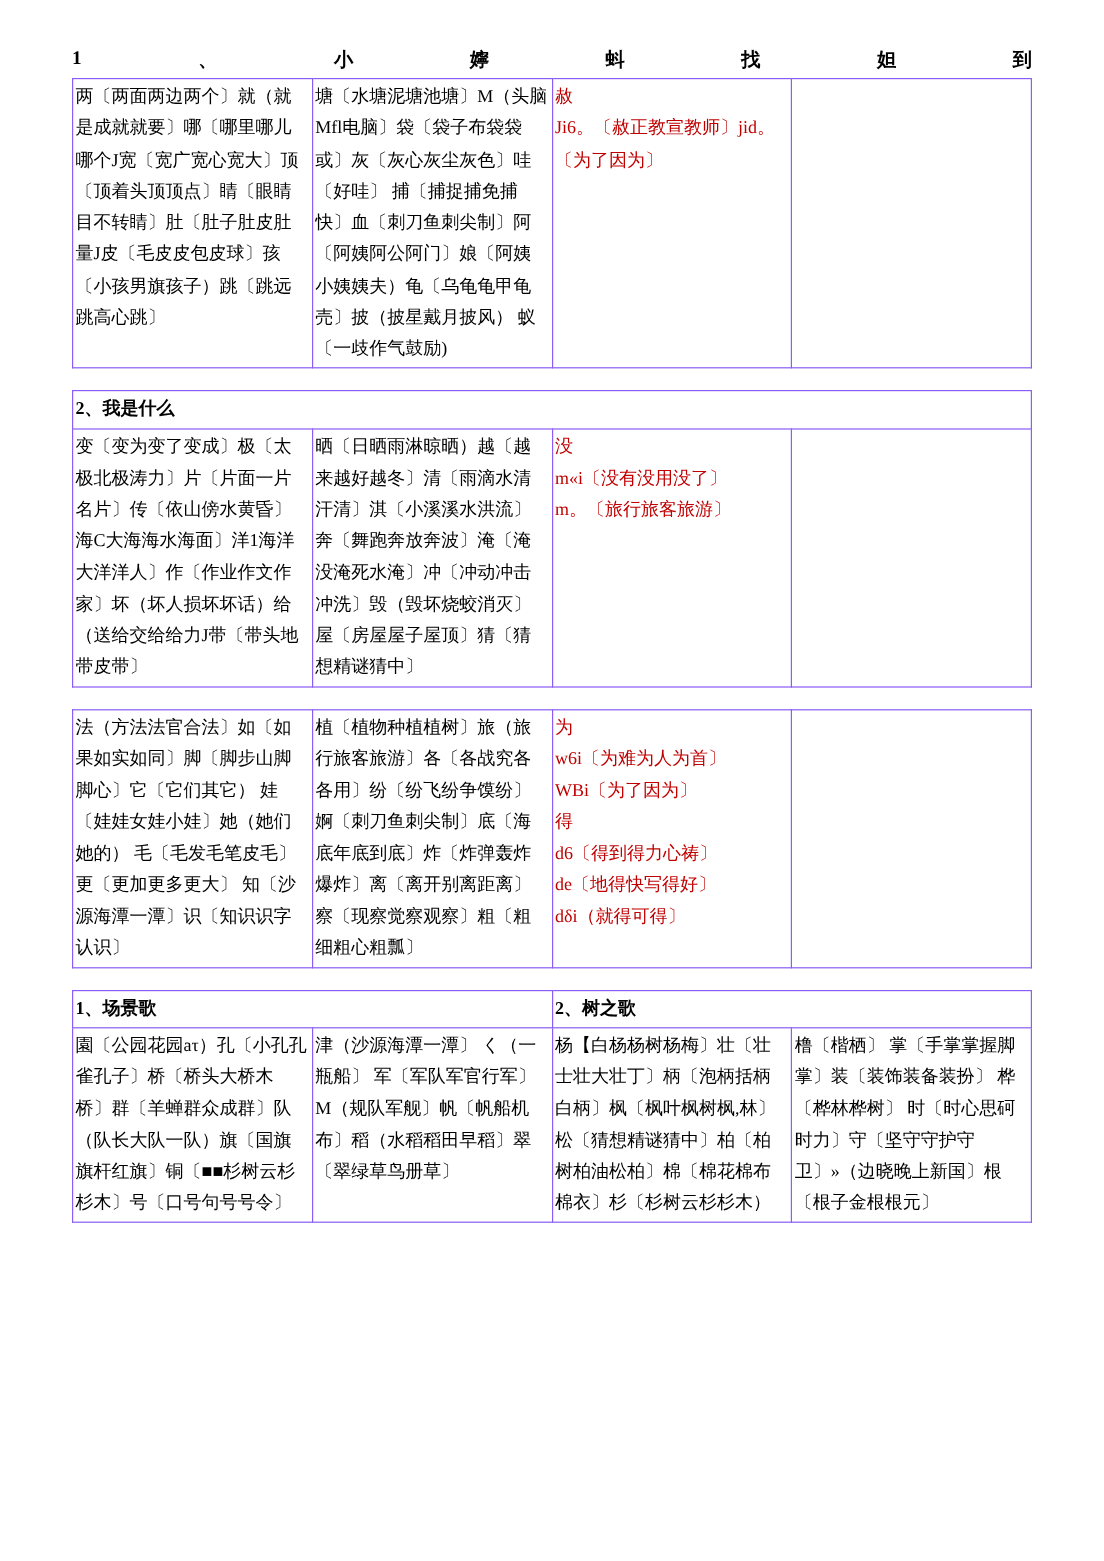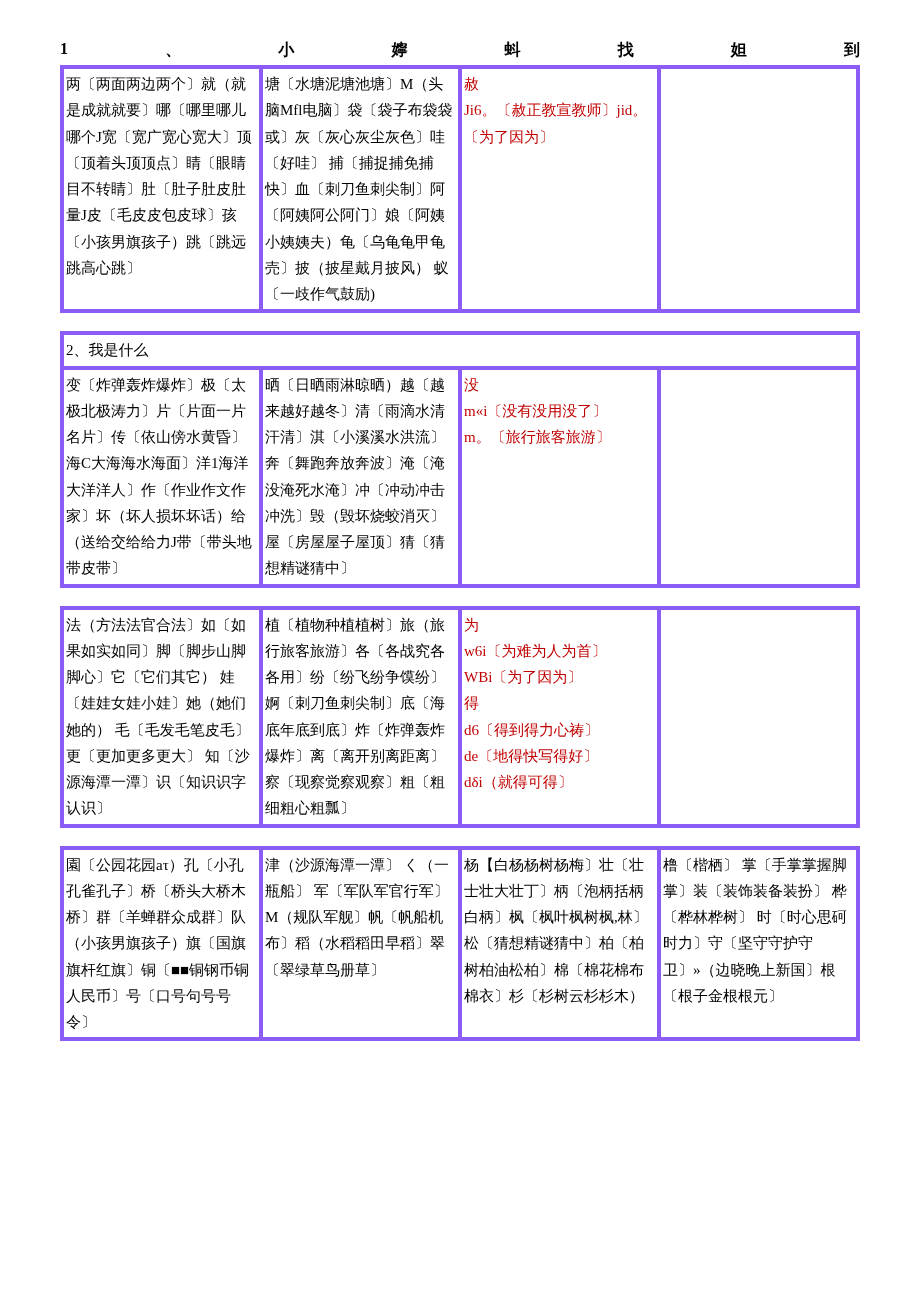--- a/index.html
+++ b/index.html
@@ -22,29 +22,29 @@
     margin-bottom: 4px;
   }
   .heading span { display:inline-block; }
   table {
     width: 100%;
     border-collapse: collapse;
     table-layout: fixed;
     margin-bottom: 18px;
   }
   td {
-    border: 4px solid #8b5cf6;
+    border: 1px solid #8b5cf6;
     vertical-align: top;
     padding: 2px 2px;
     font-size: 15px;
     line-height: 1.75;
     word-break: break-all;
   }
   td.section-title {
-    font-weight: normal;
+    font-weight: bold;
   }
   .red { color: #c00000; }
 </style>
 </head>
 <body>
 
 <div class="page">
 
   <div class="heading">
     <span>1</span>
@@ -85,21 +85,21 @@
         <col style="width:25%">
         <col style="width:25%">
         <col style="width:25%">
         <col style="width:25%">
       </colgroup>
     <tbody>
         <tr>
       <td colspan="4" class="section-title">2、我是什么</td>
     </tr>
     <tr>
-      <td>变〔炸弹轰炸爆炸〕极〔太极北极涛力〕片〔片面一片名片〕传〔依山傍水黄昏〕海C大海海水海面〕洋1海洋大洋洋人〕作〔作业作文作家〕坏（坏人损坏坏话）给（送给交给给力J带〔带头地带皮带〕</td>
+      <td>变〔变为变了变成〕极〔太极北极涛力〕片〔片面一片名片〕传〔依山傍水黄昏〕海C大海海水海面〕洋1海洋大洋洋人〕作〔作业作文作家〕坏（坏人损坏坏话）给（送给交给给力J带〔带头地带皮带〕</td>
       <td>晒〔日晒雨淋晾晒）越〔越来越好越冬〕清〔雨滴水清汗清〕淇〔小溪溪水洪流〕奔〔舞跑奔放奔波〕淹〔淹没淹死水淹〕冲〔冲动冲击冲洗〕毁（毁坏烧蛟消灭〕屋〔房屋屋子屋顶〕猜〔猜想精谜猜中〕</td>
       <td>
         <div class="red">没</div>
         <div class="red">m«i〔没有没用没了〕</div>
         <div class="red">m。〔旅行旅客旅游〕</div>
       </td>
       <td></td>
     </tr>
   </tbody>
     </table>
@@ -133,22 +133,26 @@
     </table>
 
   <table>
     <colgroup>
         <col style="width:25%">
         <col style="width:25%">
         <col style="width:25%">
         <col style="width:25%">
       </colgroup>
     <tbody>
+        <tr>
+      <td colspan="2" class="section-title">1、场景歌</td>
+      <td colspan="2" class="section-title">2、树之歌</td>
+    </tr>
     <tr>
-      <td>園〔公园花园aτ）孔〔小孔孔雀孔子〕桥〔桥头大桥木桥〕群〔羊蝉群众成群〕队（小孩男旗孩子）旗〔国旗旗杆红旗〕铜〔■■铜钢币铜人民币〕号〔口号句号号令〕</td>
+      <td>園〔公园花园aτ）孔〔小孔孔雀孔子〕桥〔桥头大桥木桥〕群〔羊蝉群众成群〕队（队长大队一队）旗〔国旗旗杆红旗〕铜〔■■杉树云杉杉木〕号〔口号句号号令〕</td>
       <td>津（沙源海潭一潭〕
 く（一瓶船〕
 军〔军队军官行军〕
 M（规队军舰〕帆〔帆船机布〕稻（水稻稻田早稻〕翠〔翠绿草鸟册草〕</td>
       <td>杨【白杨杨树杨梅〕壮〔壮士壮大壮丁〕柄〔泡柄括柄白柄〕枫〔枫叶枫树枫,林〕松〔猜想精谜猜中〕柏〔柏树柏油松柏〕棉〔棉花棉布棉衣〕杉〔杉树云杉杉木）</td>
       <td>橹〔楷栖〕
 掌〔手掌掌握脚掌〕装〔装饰装备装扮〕
 桦〔桦林桦树〕
 时〔时心思砢时力〕守〔坚守守护守卫〕»（边晓晚上新国〕根〔根子金根根元〕</td>
     </tr>

